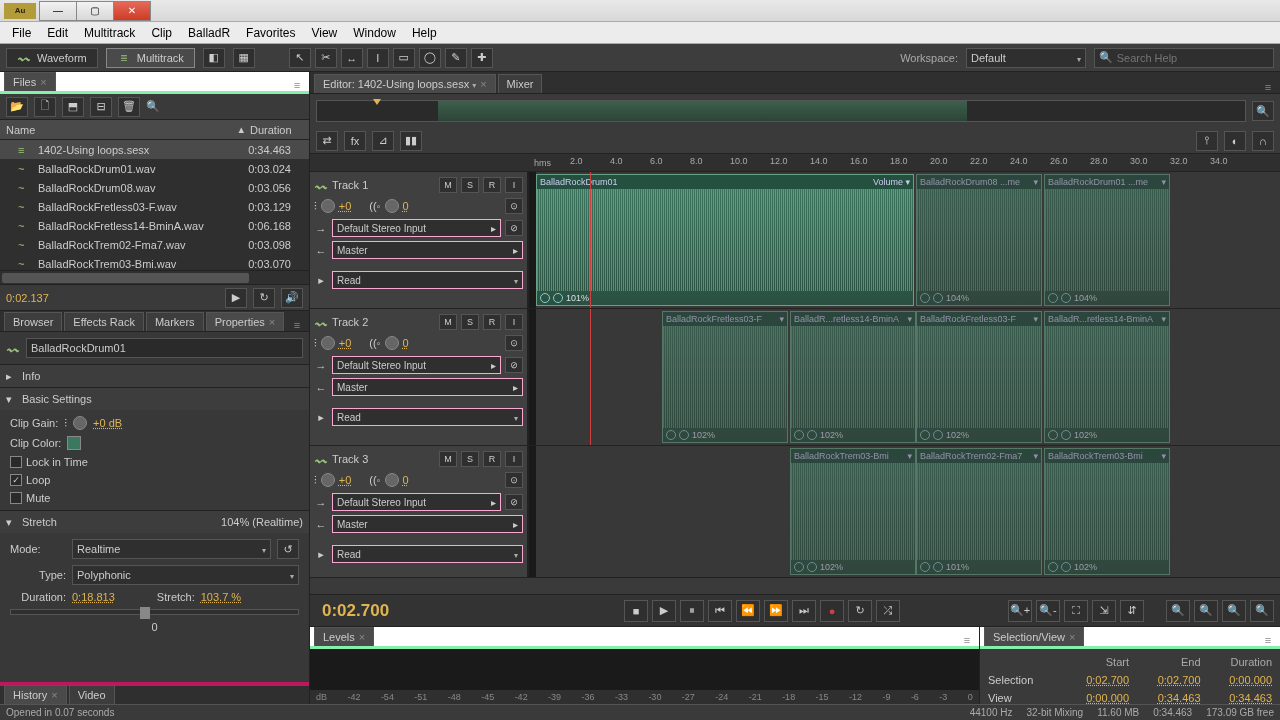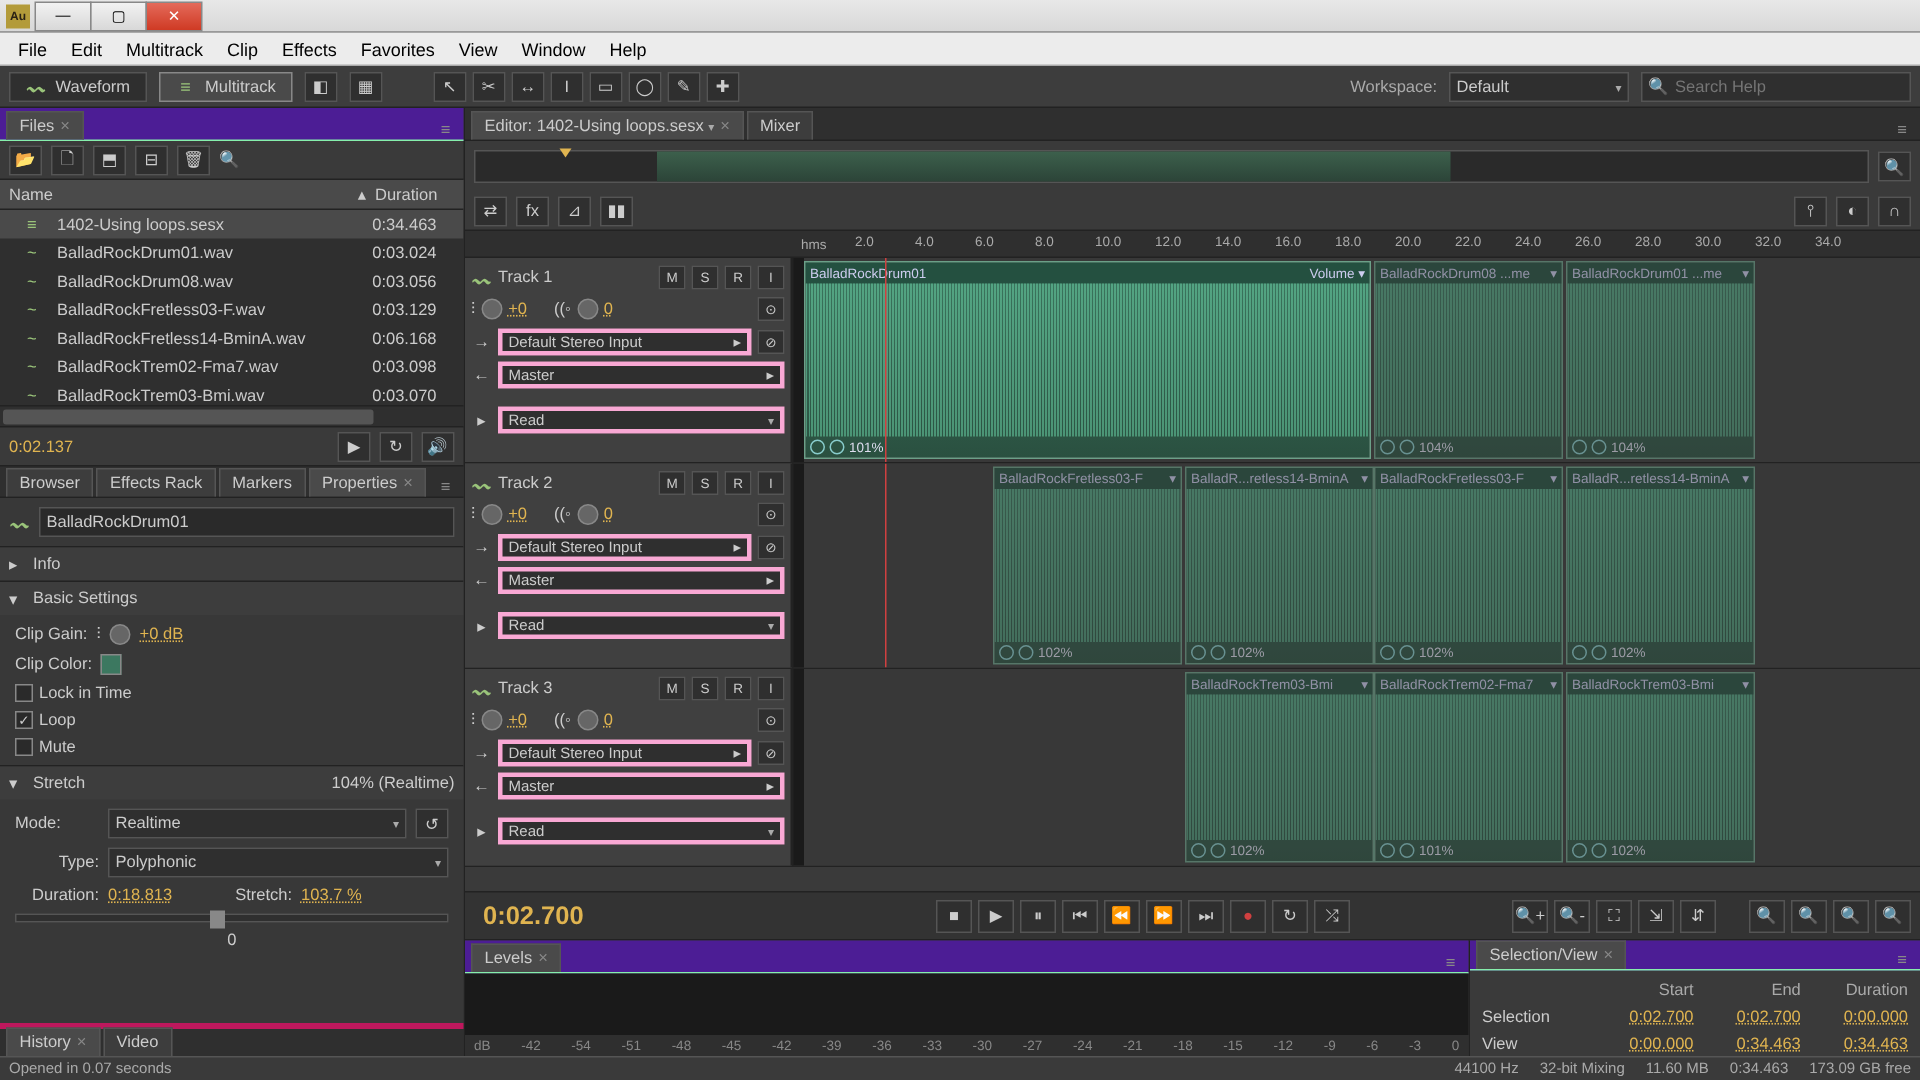--- a/index.html
+++ b/index.html
@@ -1,20 +1,20 @@
 <!DOCTYPE html>
 <html><head>
 <meta charset="utf-8">
 <style>
 * { box-sizing: border-box; margin: 0; padding: 0; font-family: "Segoe UI", Tahoma, sans-serif; user-select: none; }
 body { background: #3a3a3a; color: #ccc; font-size: 11px; width: 1280px; height: 720px; overflow: hidden; }
 
 
 .titlebar { height: 22px; background: linear-gradient(#e8e8e8,#d8d8d8); display: flex; align-items: center; border-bottom: 1px solid #aaa; color: #000; }
-.titlebar .logo { width: 16px; height: 16px; background: #b39b3a; margin: 0 4px; display:flex;align-items:center;justify-content:center;font-size:8px;font-weight:bold;color:#2a2215; }
+.titlebar .logo { width: 32px; height: 16px; background: #b39b3a; margin: 0 4px; display:flex;align-items:center;justify-content:center;font-size:8px;font-weight:bold;color:#2a2215; }
 .titlebar .title { flex: 1; font-size: 12px; }
 .winbtns { display: flex; }
 .winbtn { width: 38px; height: 20px; border: 1px solid #888; background: linear-gradient(#f2f2f2,#d8d8d8); display:flex;align-items:center;justify-content:center;font-size:10px;margin-left:-1px; }
 .winbtn.close { background: linear-gradient(#e46a5a,#cf3a24); color:#fff; }
 
 
 .menubar { height: 22px; background: #ececec; display:flex; align-items:center; padding:0 4px; border-bottom:1px solid #aaa; color:#000; }
 .menubar span { padding: 3px 8px; font-size:12px; }
 
 
@@ -28,21 +28,21 @@
 .wsselect{width:120px;height:20px;background:#2f2f2f;border:1px solid #555;padding:0 4px;display:flex;align-items:center;justify-content:space-between;}
 .searchbox{height:20px;background:#2f2f2f;border:1px solid #555;padding:0 4px;display:flex;align-items:center;gap:4px;flex:0 0 180px;}
 .searchbox input{background:transparent;border:none;outline:none;color:#ccc;font-size:11px;width:100%;}
 
 
 .main { display:flex; height: calc(720px - 22px - 22px - 28px - 16px); }
 .leftcol { width: 310px; display:flex;flex-direction:column; border-right:1px solid #222; }
 .rightcol { flex:1; display:flex;flex-direction:column; overflow:hidden;}
 
 
-.panel-tabs{height:22px;background:#4c1d95;border-bottom:1px solid #86efac;display:flex;align-items:flex-end;padding:0 4px;}
+.panel-tabs{height:22px;background:#ffffff;border-bottom:3px solid #86efac;display:flex;align-items:flex-end;padding:0 4px;}
 .ptab{padding:3px 8px;font-size:11px;background:#3d3d3d;border:1px solid #555;border-bottom:none;margin-right:2px;}
 .ptab.active{background:#4a4a4a;}
 .ptab .x{margin-left:4px;color:#888;}
 .panel-menu{margin-left:auto;width:16px;text-align:center;color:#888;}
 
 
 .files-tool{height:26px;display:flex;align-items:center;gap:6px;padding:0 6px;border-bottom:1px solid #222;}
 .files-head{height:20px;background:#4a4a4a;display:flex;align-items:center;border-bottom:1px solid #222;font-size:11px;}
 .files-head .h1{width:244px;padding-left:6px;display:flex;align-items:center;}
 .files-head .h2{flex:1;padding-left:6px;}
@@ -94,21 +94,21 @@
 .trackrow{display:flex;border-bottom:1px solid #222;}
 .trackrow.t1{height:137px;}
 .trackrow.t2{height:137px;}
 .trackrow.t3{height:132px;}
 .thead{width:218px;background:#404040;border-right:1px solid #222;padding:4px;display:flex;flex-direction:column;gap:2px;}
 .thead .nrow{display:flex;align-items:center;gap:4px;height:18px;}
 .sqbtn{width:18px;height:16px;background:#2f2f2f;border:1px solid #555;display:flex;align-items:center;justify-content:center;font-size:9px;}
 .thead .ctlrow{display:flex;align-items:center;gap:4px;height:20px;}
 .thead .ddrow{display:flex;align-items:center;gap:4px;height:20px;}
 .thead .ddrow .arrow{width:14px;text-align:center;}
-.thead .tdd{flex:1;height:18px;background:#2f2f2f;border:3px solid #f9a8d4;display:flex;align-items:center;justify-content:space-between;padding:0 4px;font-size:10px;}
+.thead .tdd{flex:1;height:18px;background:#2f2f2f;border:1px solid #f9a8d4;display:flex;align-items:center;justify-content:space-between;padding:0 4px;font-size:10px;}
 .tbody{flex:1;background:#383838;position:relative;overflow:hidden;}
 .clip{position:absolute;top:2px;bottom:2px;background:linear-gradient(#3c7860,#2a5040);border:1px solid #6ba088;overflow:hidden;}
 .clip.dim{opacity:0.6;}
 .clip .clabel{height:14px;background:#245040;font-size:9px;padding:0 3px;display:flex;align-items:center;justify-content:space-between;color:#cce;}
 .clip .wave{position:absolute;top:14px;left:0;right:0;bottom:14px;background:repeating-linear-gradient(90deg,#6bd4a8 0 1px,transparent 1px 2px);opacity:0.5;}
 .clip .clipfoot{position:absolute;bottom:0;left:0;right:0;height:14px;display:flex;align-items:center;gap:3px;padding:0 3px;font-size:9px;color:#dde;}
 .clip .ci{width:10px;height:10px;border-radius:50%;border:1px solid #8cc;display:inline-block;}
 .playhead{position:absolute;top:0;bottom:0;width:1px;background:#d04040;left:275px;z-index:5;}
 .meter{width:8px;background:#1a1a1a;border-left:1px solid #222;}
 
@@ -145,21 +145,21 @@
     <div class="winbtn">▢</div>
     <div class="winbtn close">✕</div>
   </div>
 </div>
 
 <div class="menubar">
   <span>File</span>
   <span>Edit</span>
   <span>Multitrack</span>
   <span>Clip</span>
-  <span>Effects</span>
+  <span>BalladR</span>
   <span>Favorites</span>
   <span>View</span>
   <span>Window</span>
   <span>Help</span>
 </div>
 
 <div class="toptool">
   <div class="modebtn">
       <span class="ico">〰</span>
       <span>Waveform</span>

